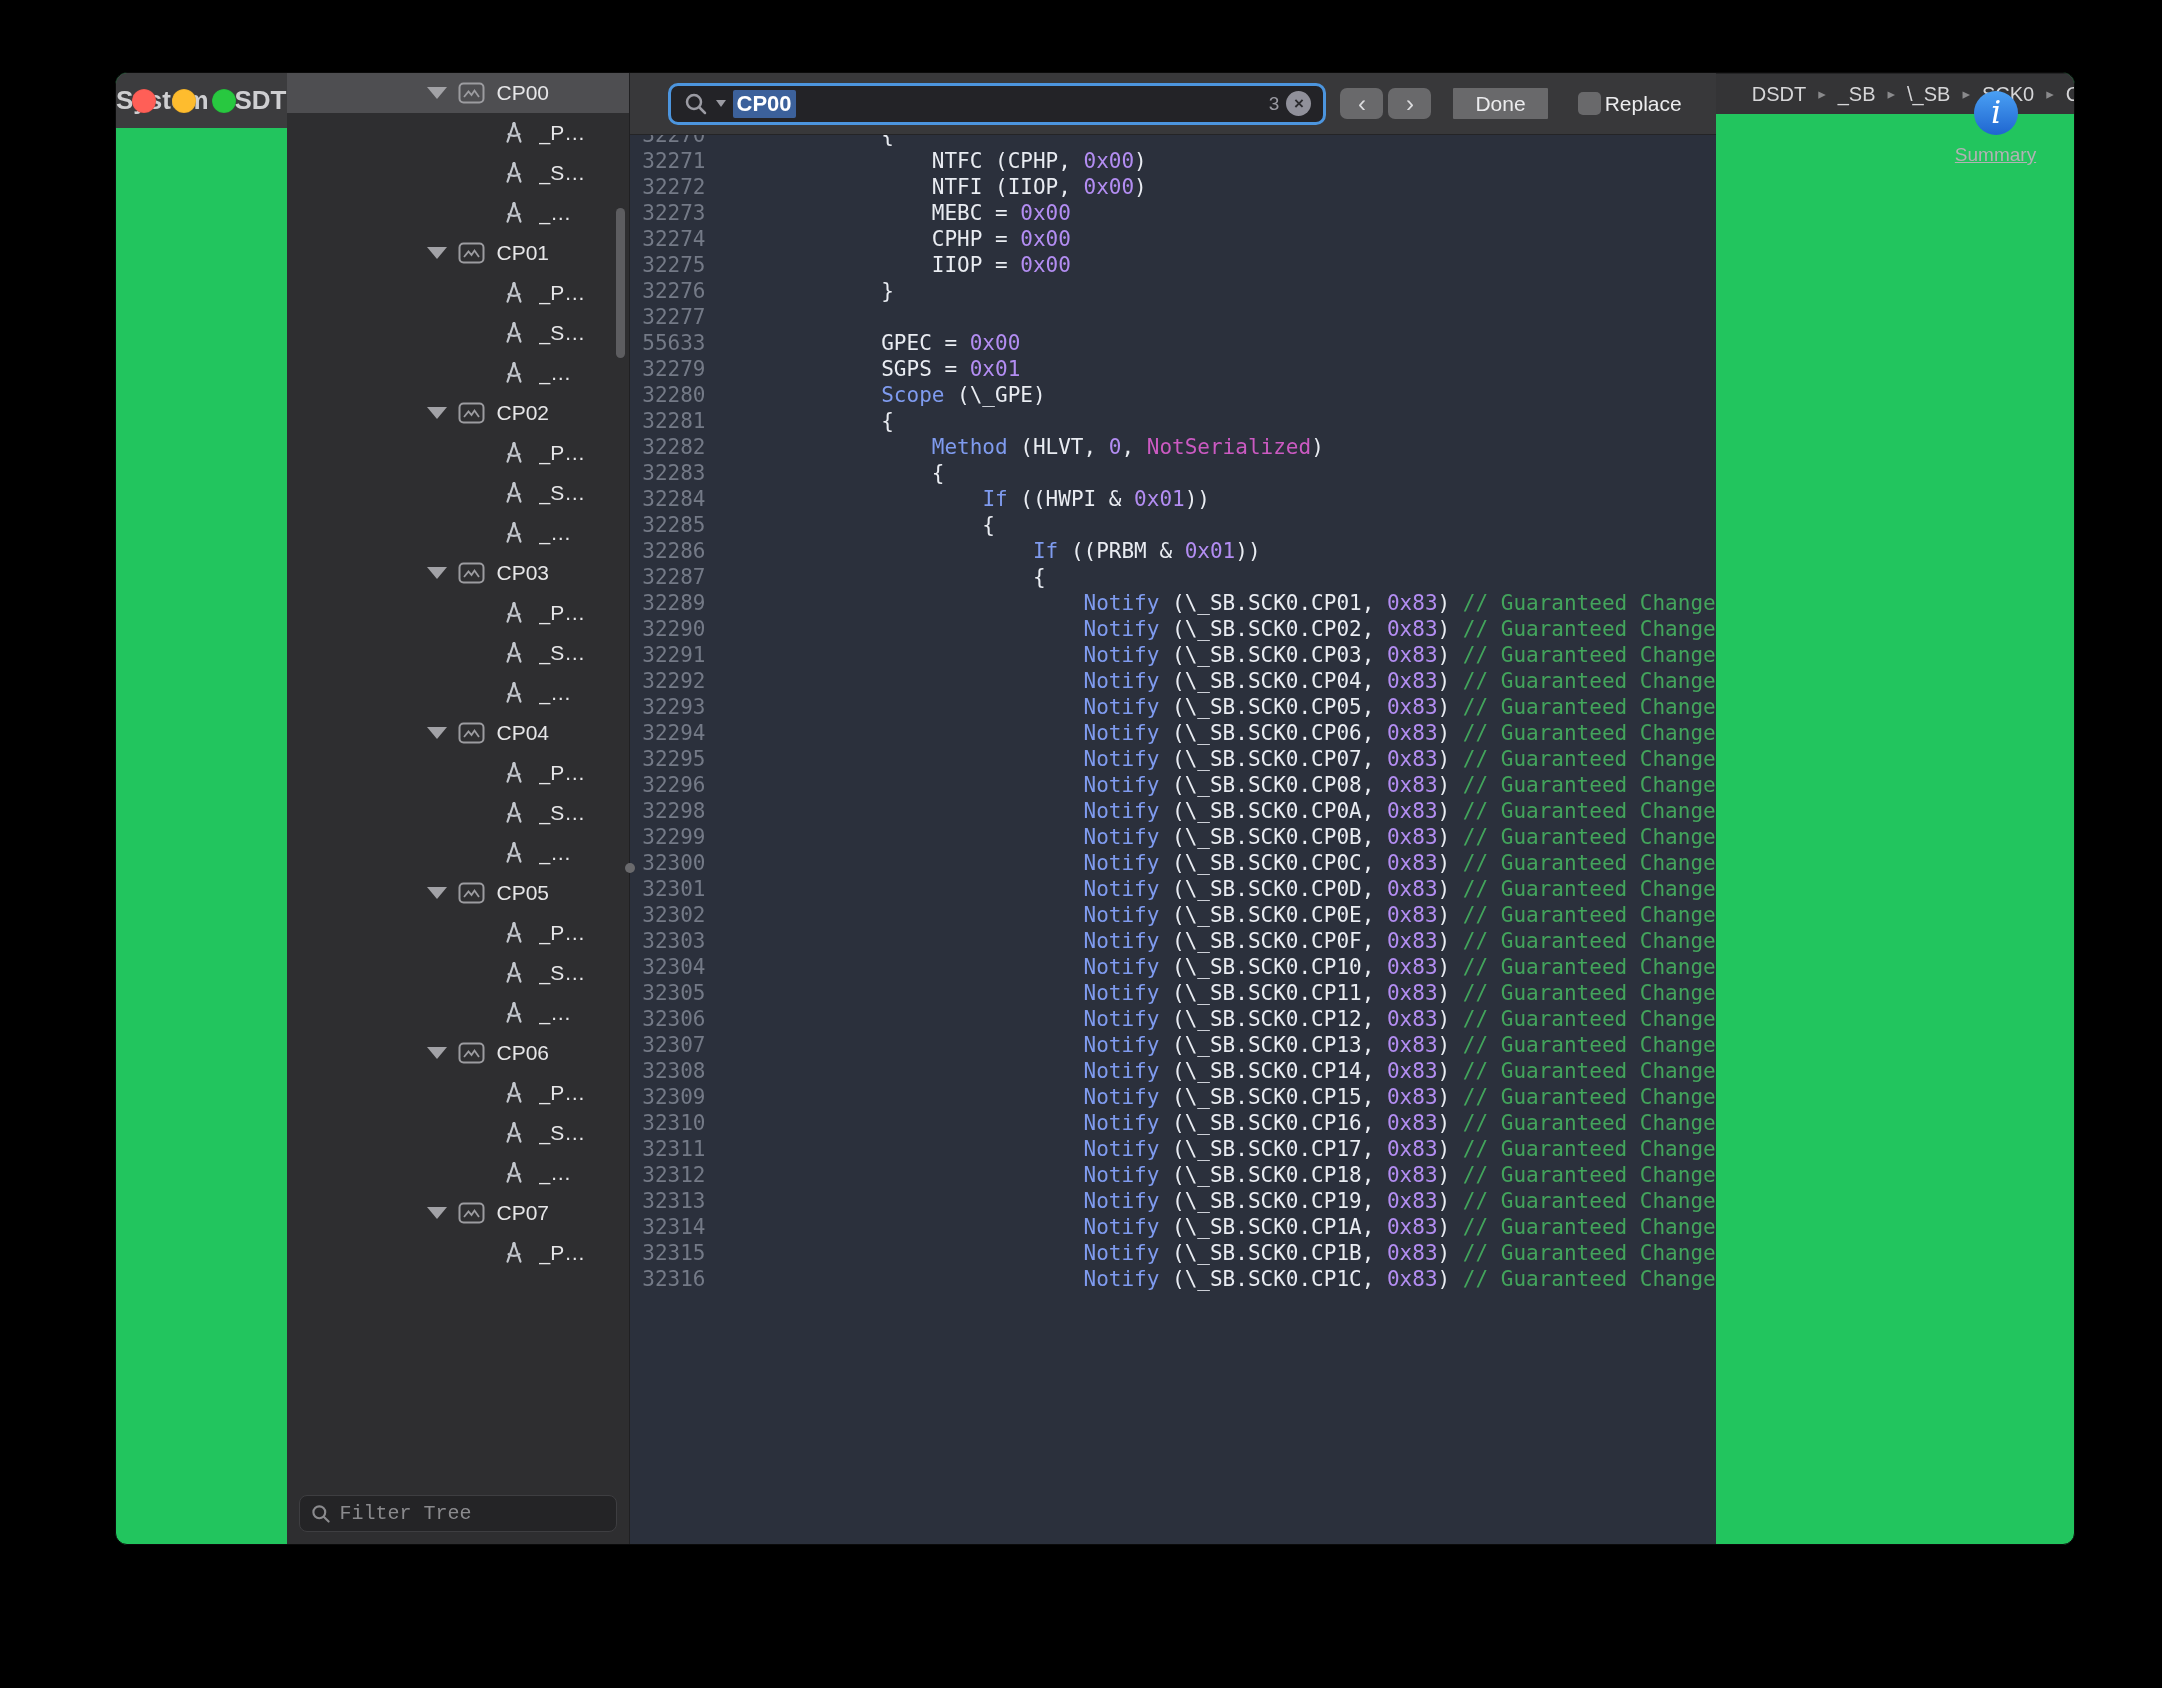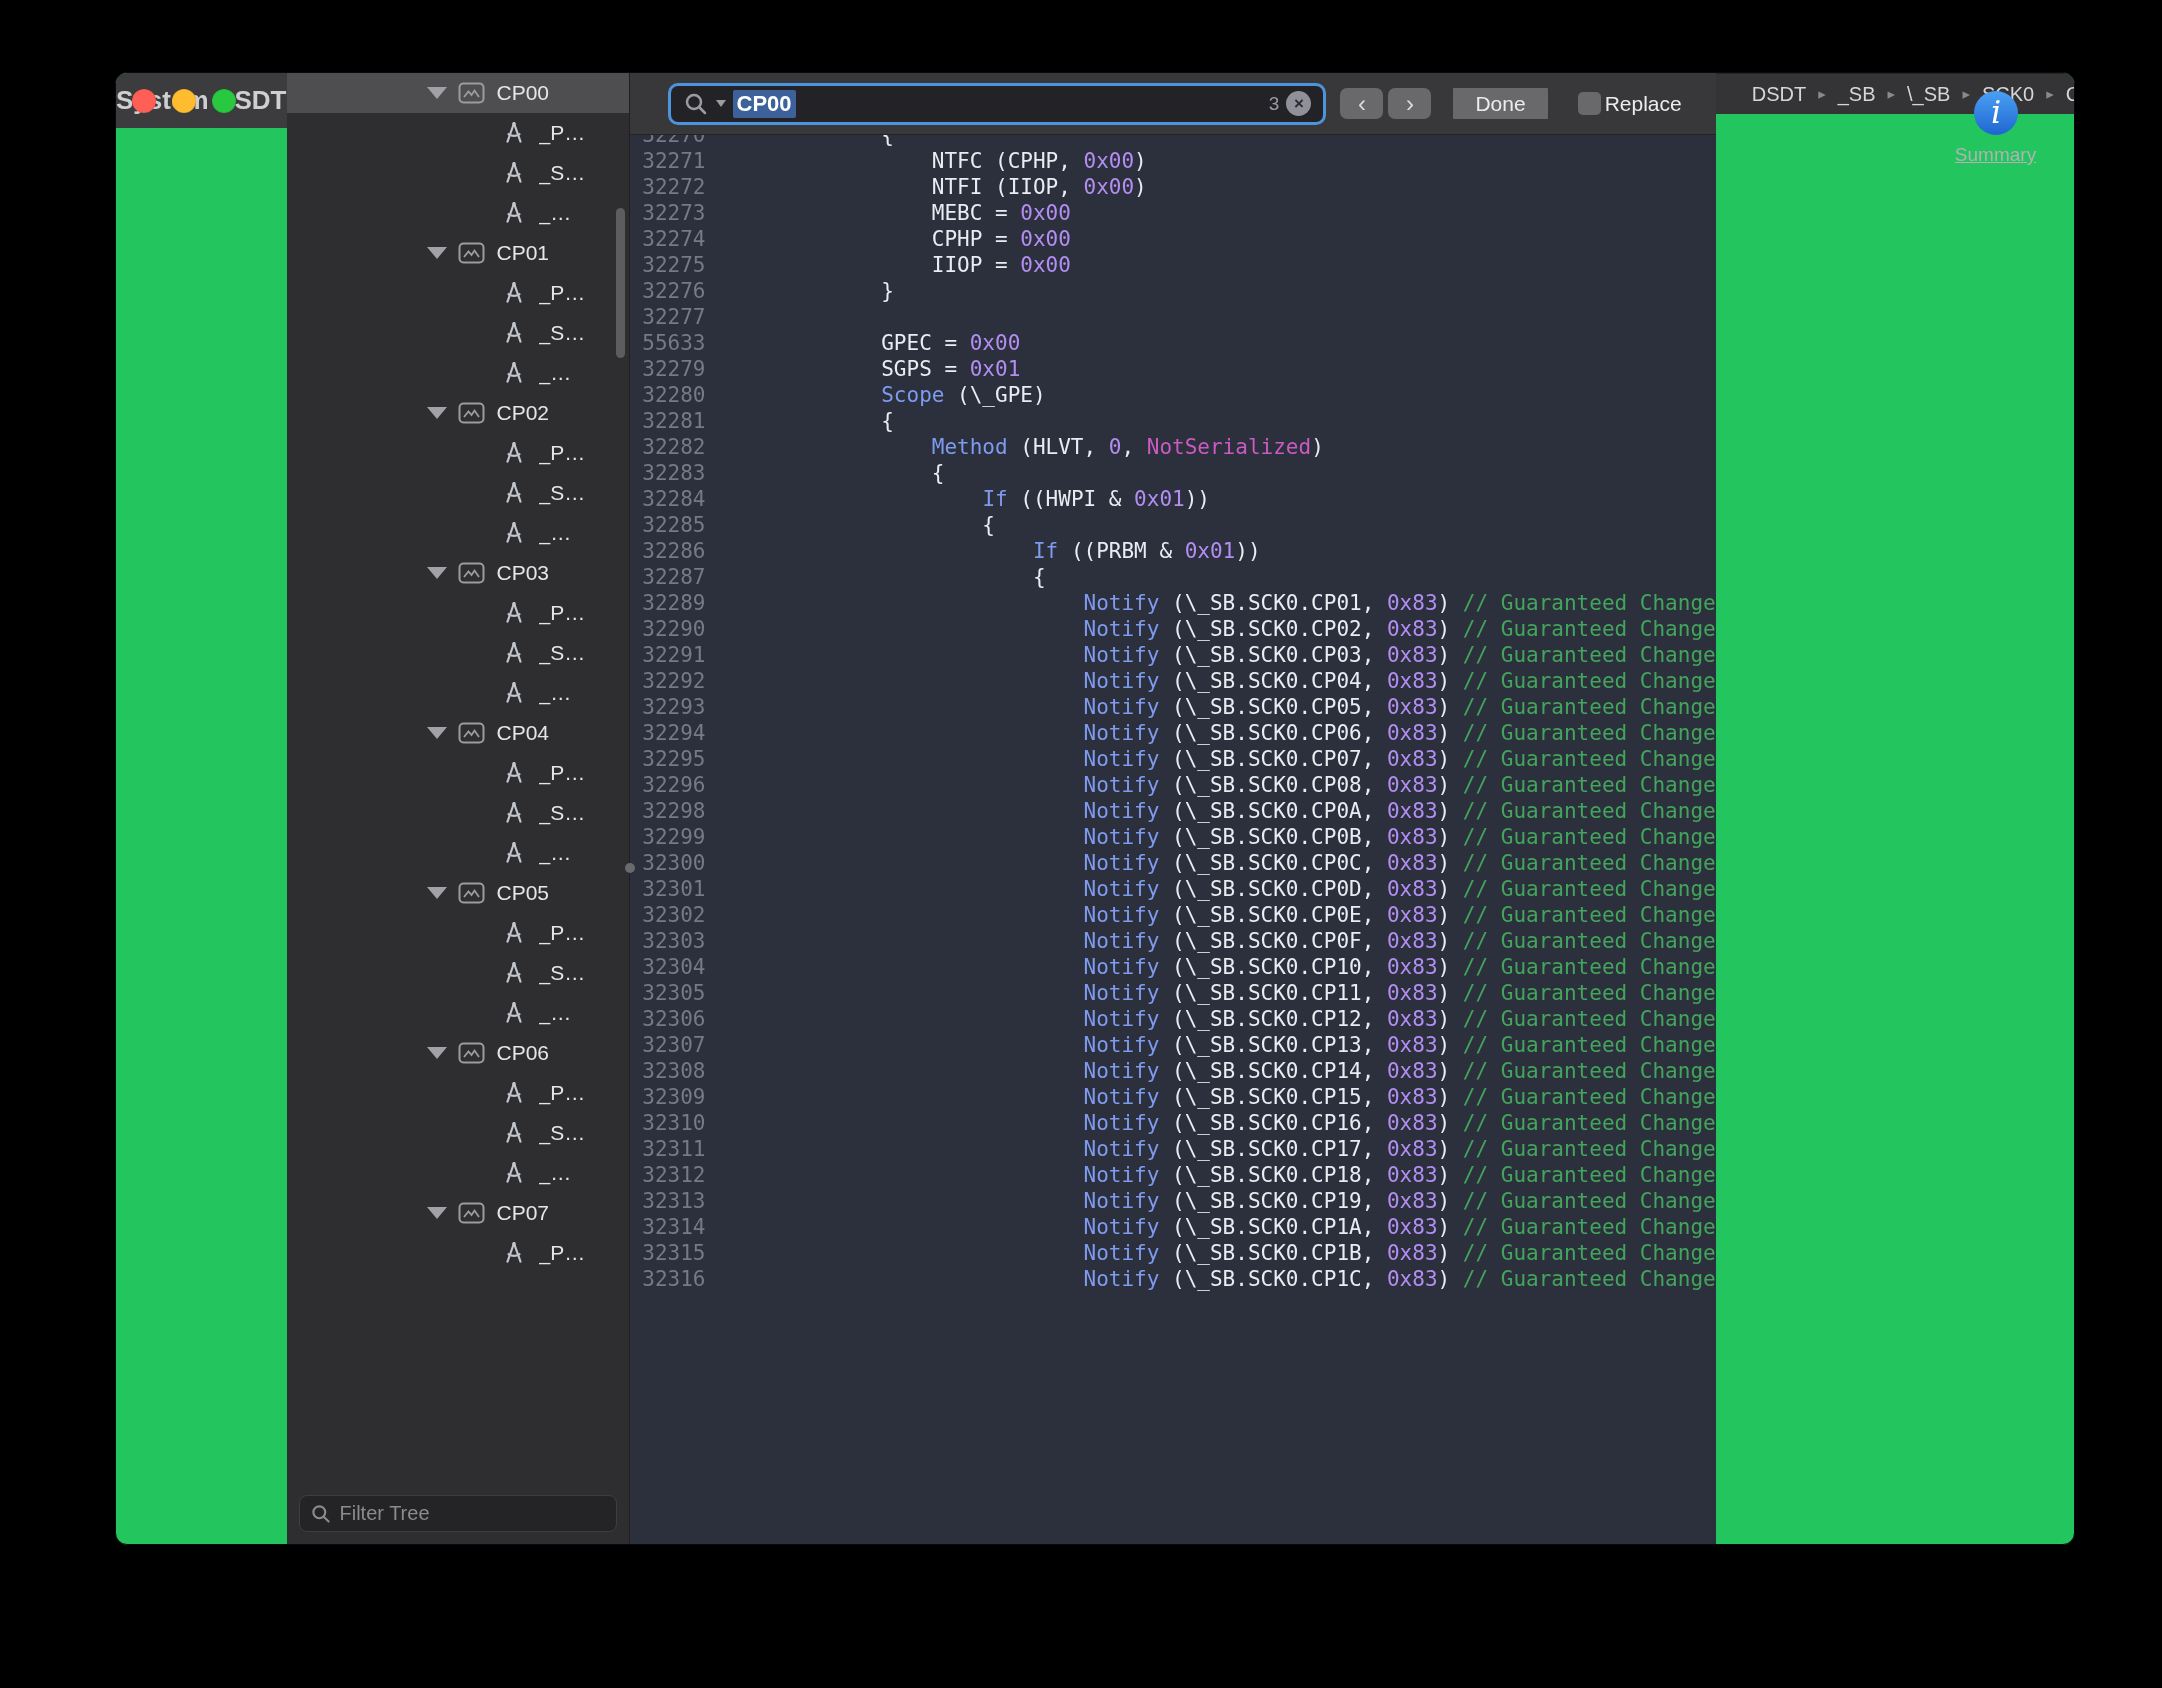--- a/index.html
+++ b/index.html
@@ -44,21 +44,21 @@
   .tri { width:0; height:0; border-left:10px solid transparent; border-right:10px solid transparent;
          border-top:12px solid #a2a2a6; margin-right:10px; flex:none; }
   .ticon { width:30px; display:flex; justify-content:center; margin-right:10px; flex:none; }
   .tlabel { overflow:hidden; text-overflow:ellipsis; }
   .side-scrollbar { position:absolute; right:4px; top:135px; width:9px; height:150px;
                     background:#5d5d60; border-radius:5px; }
   .filter-wrap { flex:none; padding:8px 12px 12px; }
   .filter-field { height:37px; background:#242426; border:1px solid #3e3e41; border-radius:8px;
                   display:flex; align-items:center; padding:0 10px; gap:8px; }
   .filter-field input { flex:1; background:transparent; border:none; outline:none;
-                        font-size:20px; color:#e6e6e8; font-family:Liberation Sans, sans-serif; }
+                        font-size:20px; color:#e6e6e8; font-family:Liberation Mono, monospace; }
   .filter-field input::placeholder { color:#8b8b8e; }
 
   .split-handle { position:absolute; left:338px; top:790px; width:10px; height:10px;
                   border-radius:50%; background:#6a6a6d; z-index:5; }
 
   
   .main { flex:1; min-width:0; display:flex; flex-direction:column; background:#2b303c; }
 
   
   .findbar { flex:none; height:62px; background:#38383a; border-bottom:1px solid #242426;

